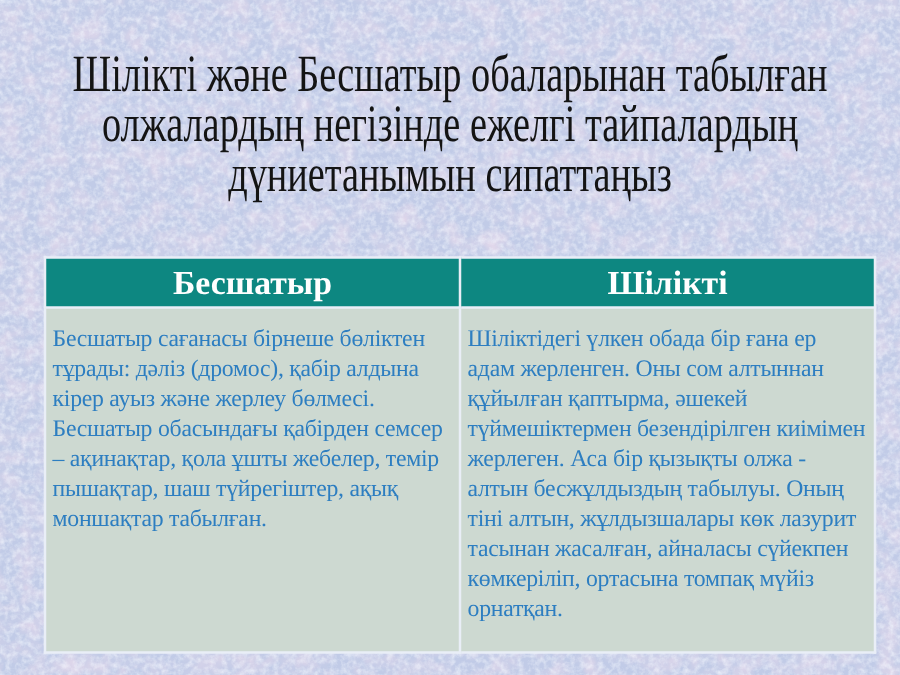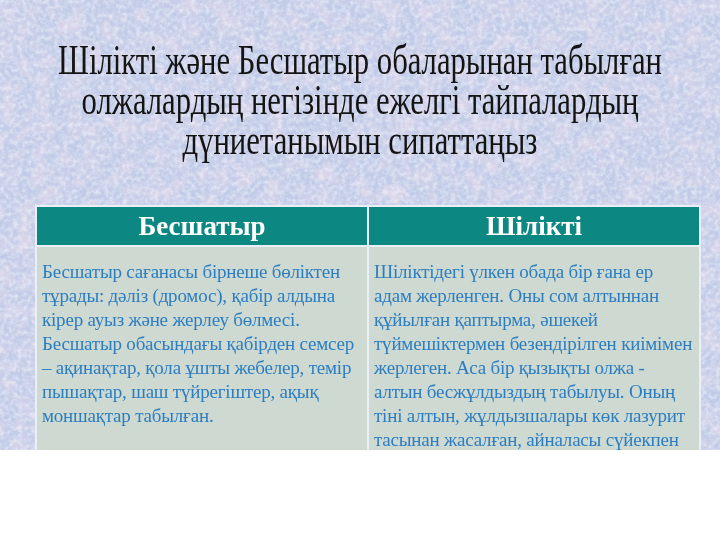--- a/index.html
+++ b/index.html
@@ -6,21 +6,21 @@
     margin: 0;
     padding: 0;
     width: 720px;
     height: 540px;
     overflow: hidden;
     font-family: "Liberation Serif", serif;
   }
   .slide {
     position: relative;
     width: 720px;
-    height: 450px;
+    height: 540px;
     background: var(--background, #c1cbe7);
     overflow: hidden;
   }
   .texture {
     position: absolute;
     top: 0;
     left: 0;
     z-index: 0;
     display: block;
   }

